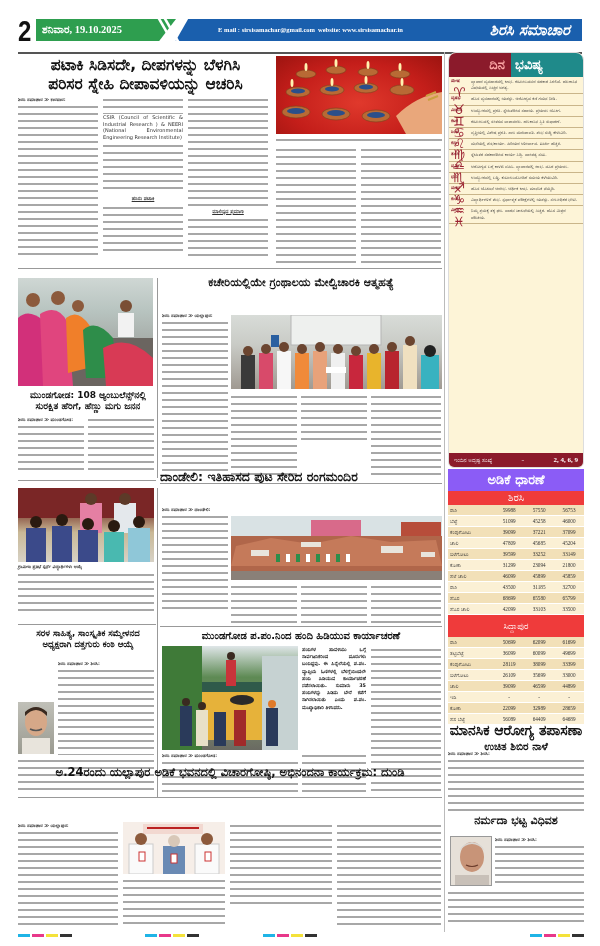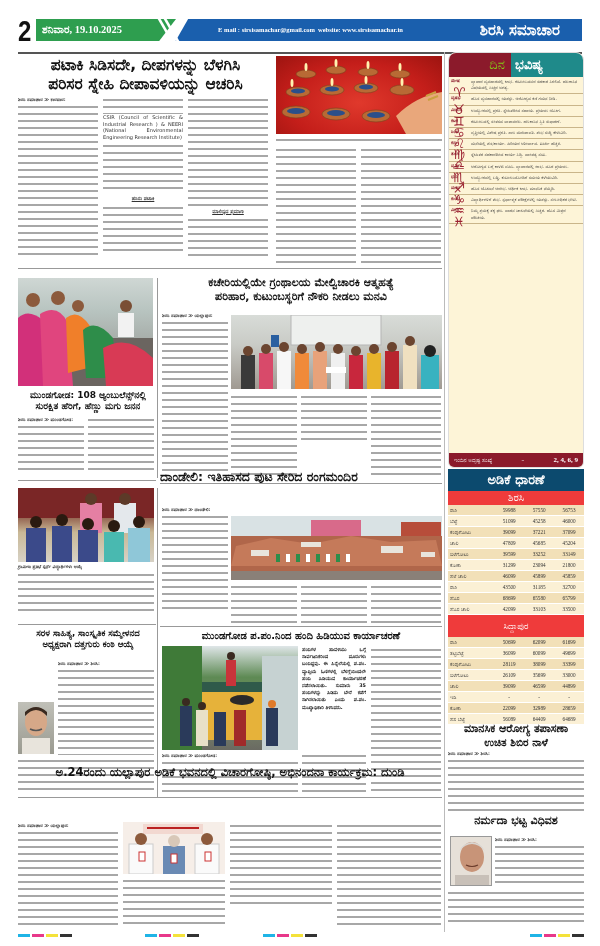--- a/index.html
+++ b/index.html
@@ -7,48 +7,48 @@
   body { font-family: "DejaVu Sans", sans-serif; color: #222; position: relative; }
 
   
   .masthead { position: absolute; left: 18px; top: 16px; width: 564px; height: 30px; }
   .page-no { position: absolute; left: 0; top: 0; font-family: "Liberation Sans", sans-serif; font-weight: bold; font-size: 30px; line-height: 30px; color: #111; transform: scaleX(0.8); transform-origin: left; }
   .date-band { position: absolute; left: 18px; top: 3px; width: 140px; height: 22px; background: #2e9e4f; color: #fff; font-family: "Liberation Serif", serif; font-size: 10.5px; font-weight: bold; line-height: 22px; padding-left: 6px; clip-path: polygon(0 0, 100% 0, 88% 100%, 0 100%); }
   .blue-band { position: absolute; left: 145px; top: 3px; width: 419px; height: 22px; background: #1a5fad; clip-path: polygon(6% 0, 100% 0, 100% 100%, 3% 100%); }
   .stripe { position: absolute; top: 3px; width: 3px; height: 22px; background: #fff; transform: skewX(30deg); }
   .email { position: absolute; left: 200px; top: 3px; line-height: 22px; font-size: 6.5px; color: #fff; font-family: "Liberation Serif", serif; font-weight: bold; }
   .website { position: absolute; left: 300px; top: 3px; line-height: 22px; font-size: 6.5px; color: #fff; font-family: "Liberation Serif", serif; font-weight: bold; }
-  .paper-name { position: absolute; right: 22px; top: 3px; line-height: 22px; font-size: 15px; color: #fff; font-weight: bold; }
+  .paper-name { position: absolute; right: 12px; top: 3px; line-height: 22px; font-size: 15px; color: #fff; font-weight: bold; font-style: italic; }
   .rule { position: absolute; left: 18px; top: 52px; width: 564px; height: 2px; background: #555; }
 
   
   .abs { position: absolute; }
   .headline { font-weight: bold; color: #111; text-align: center; line-height: 1.25; }
   .body-text { font-size: 4.6px; line-height: 7px; color: #555; text-align: justify; }
   .lines { background: repeating-linear-gradient(#fff 0, #fff 3px, #8a8a8a 3px, #8a8a8a 5px, #fff 5px, #fff 7px); opacity: 0.75; }
   .vr { position: absolute; width: 1px; background: #999; }
   .hr { position: absolute; height: 1px; background: #999; }
   .photo { position: absolute; overflow: hidden; }
   .caption { font-size: 4.5px; line-height: 6px; color: #333; }
 
   
   .horo { position: absolute; left: 448px; top: 52px; width: 136px; height: 416px; background: #fdf4d7; border-radius: 8px 8px 6px 6px; overflow: hidden; border: 1px solid #ddd; }
   .horo-head { height: 24px; display: flex; }
-  .horo-head .a { flex: 0 0 62px; background: #8b1a2b; color: #84cc16; text-align: right; padding-right: 6px; font-weight: normal; font-size: 13px; line-height: 24px; }
+  .horo-head .a { flex: 0 0 62px; background: #8b1a2b; color: #fca5a5; text-align: right; padding-right: 6px; font-weight: bold; font-size: 13px; line-height: 24px; }
   .horo-head .b { flex: 1; background: #1f8a8a; color: #fff; padding-left: 4px; font-weight: bold; font-size: 13px; line-height: 24px; }
   .rashi { position: relative; border-bottom: 1px solid #c9b58a; padding: 2px 3px 2px 22px; }
   .rashi .name { position: absolute; left: 2px; top: 1px; font-size: 4.5px; color: #8b1a2b; font-weight: bold; }
   .rashi .icon { position: absolute; left: 2px; top: 8px; width: 16px; height: 16px; color: #9b2030; font-size: 13px; line-height: 16px; text-align: center; }
   .rashi .txt { font-size: 4.4px; line-height: 6.2px; color: #333; }
   .lucky { position: absolute; left: 0; bottom: 0; width: 100%; height: 14px; background: #8b1a2b; color: #fff; font-size: 5.5px; line-height: 14px; padding: 0 5px; display: flex; justify-content: space-between; }
   .lucky .nums { font-family: "Liberation Serif", serif; font-weight: bold; font-size: 7px; }
 
   
   .adike { position: absolute; left: 448px; top: 469px; width: 136px; }
-  .adike-title { background: #0c4a6e; color: #fff; text-align: center; font-weight: bold; font-size: 13px; height: 22px; line-height: 22px; }
+  .adike-title { background: #8b5cf6; color: #fff; text-align: center; font-weight: bold; font-size: 13px; height: 22px; line-height: 22px; }
   .market { background: #ef3b3b; color: #fff; text-align: center; font-size: 10px; height: 14px; line-height: 14px; }
   .adike table { width: 100%; border-collapse: collapse; font-size: 5px; }
   .adike td { height: 10px; line-height: 10px; padding: 0 2px; color: #333; border-bottom: 1px solid #fff; }
   .adike td.num { text-align: center; font-family: "Liberation Serif", serif; font-size: 5.2px; }
   .adike tr:nth-child(odd) td { background: #f2e0b8; }
   .adike tr:nth-child(even) td { background: #fbf0d5; }
   .market2 { height: 22px; line-height: 22px; font-size: 8.5px; }
 
   
   .cbar { position: absolute; height: 3px; }
@@ -148,21 +148,20 @@
   <div class="headline" style="font-size:9px;">ಸುರಕ್ಷಿತ ಹೆರಿಗೆ, ಹೆಣ್ಣು ಮಗು ಜನನ</div>
 </div>
 <div class="abs body-text" style="left:18px;top:416px;width:66px;font-weight:bold;color:#333;">ಶಿರಸಿ ಸಮಾಚಾರ ≫ ಮುಂಡಗೋಡ:</div>
 <div class="abs lines" style="left:18px;top:423px;width:66px;height:52px;"></div>
 <div class="abs lines" style="left:88px;top:416px;width:66px;height:59px;"></div>
 
 <div class="vr" style="left:157px;top:278px;height:200px;"></div>
 
 <div class="abs" style="left:160px;top:276px;width:282px;">
   <div class="headline" style="font-size:11px;">ಕಚೇರಿಯಲ್ಲಿಯೇ ಗ್ರಂಥಾಲಯ ಮೇಲ್ವಿಚಾರಕಿ ಆತ್ಮಹತ್ಯೆ</div>
-  <div class="headline" style="font-size:11px;">ಪರಿಹಾರ, ಕುಟುಂಬಸ್ಥರಿಗೆ ನೌಕರಿ ನೀಡಲು ಮನವಿ</div>
 </div>
 <div class="abs body-text" style="left:162px;top:312px;width:66px;font-weight:bold;color:#333;">ಶಿರಸಿ ಸಮಾಚಾರ ≫ ಯಲ್ಲಾಪುರ:</div>
 <div class="abs lines" style="left:162px;top:319px;width:66px;height:156px;"></div>
 <div class="photo" style="left:231px;top:315px;width:211px;height:74px;background:linear-gradient(180deg,#d8dcd8 0%,#c9cbc6 40%,#a09a92 100%);">
   <svg width="211" height="74" viewBox="0 0 211 74">
     <rect x="60" y="0" width="90" height="30" fill="#eef0ee" stroke="#b5b5b5"></rect>
     <rect x="40" y="20" width="8" height="12" fill="#2a5fa0"></rect>
     <g>
       <rect x="10" y="40" width="14" height="34" fill="#3a3a3a"></rect>
         <circle cx="17" cy="36" r="5" fill="#6b4530"></circle>
@@ -518,21 +517,21 @@
           <td style="width:34%">ಹಸ ಬೆಟ್ಟೆ</td>
           <td class="num">56089</td>
           <td class="num">64409</td>
           <td class="num">64689</td>
         </tr>
       </tbody>
     </table>
 </div>
 
 <div class="abs" style="left:446px;top:722px;width:140px;">
-  <div class="headline" style="font-size:11px;">ಮಾನಸಿಕ ಆರೋಗ್ಯ ತಪಾಸಣಾ</div>
+  <div class="headline" style="font-size:14px;">ಮಾನಸಿಕ ಆರೋಗ್ಯ ತಪಾಸಣಾ</div>
   <div class="headline" style="font-size:10.5px;">ಉಚಿತ ಶಿಬಿರ ನಾಳೆ</div>
 </div>
 <div class="abs body-text" style="left:448px;top:750px;width:136px;font-weight:bold;color:#333;">ಶಿರಸಿ ಸಮಾಚಾರ ≫ ಶಿರಸಿ:</div>
 <div class="abs lines" style="left:448px;top:757px;width:136px;height:54px;"></div>
 
 <div class="abs headline" style="left:446px;top:814px;width:140px;font-size:11px;">ನರ್ಮದಾ ಭಟ್ಟ ವಿಧಿವಶ</div>
 <div class="photo" style="left:450px;top:836px;width:42px;height:50px;background:#e6e0d8;border:1px solid #999;">
   <svg width="42" height="50" viewBox="0 0 42 50">
     <ellipse cx="21" cy="20" rx="12" ry="15" fill="#c89478"></ellipse>
     <path d="M8 14 Q21 0 34 14 Q30 6 21 5 Q12 6 8 14Z" fill="#d8d4d0"></path>

